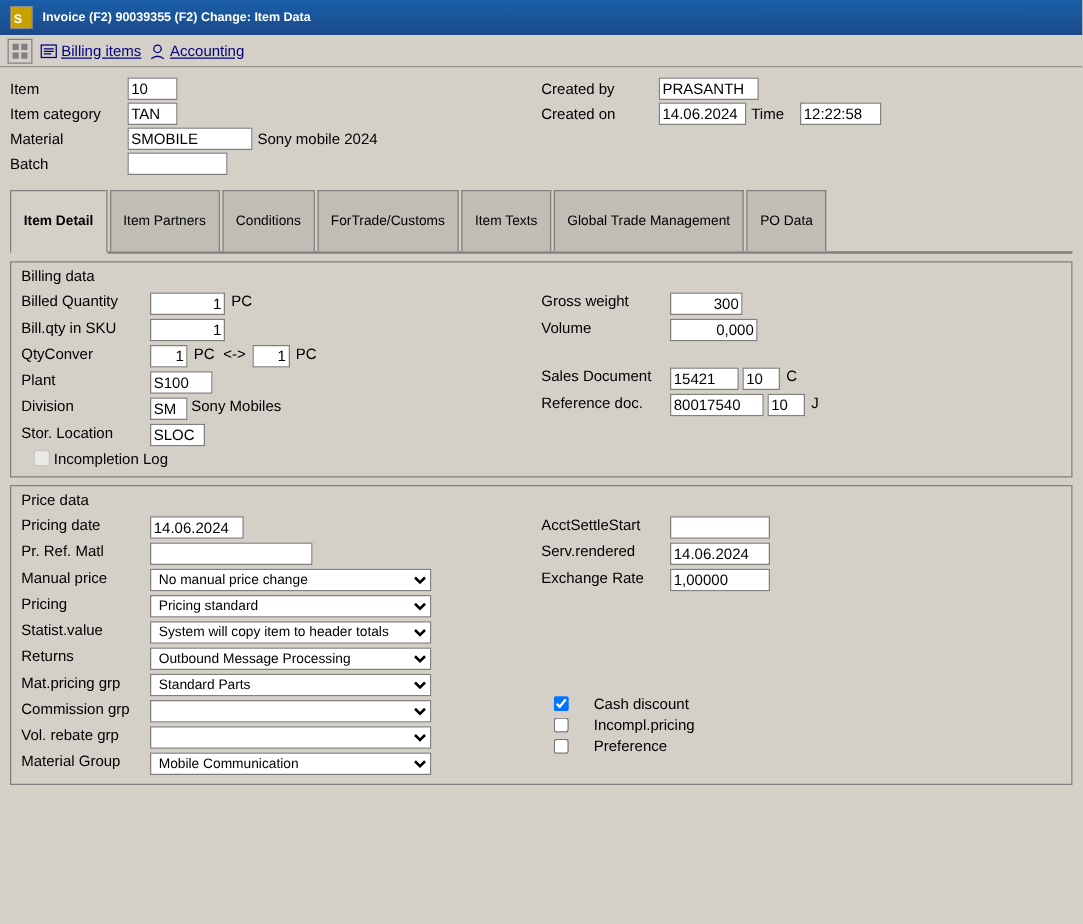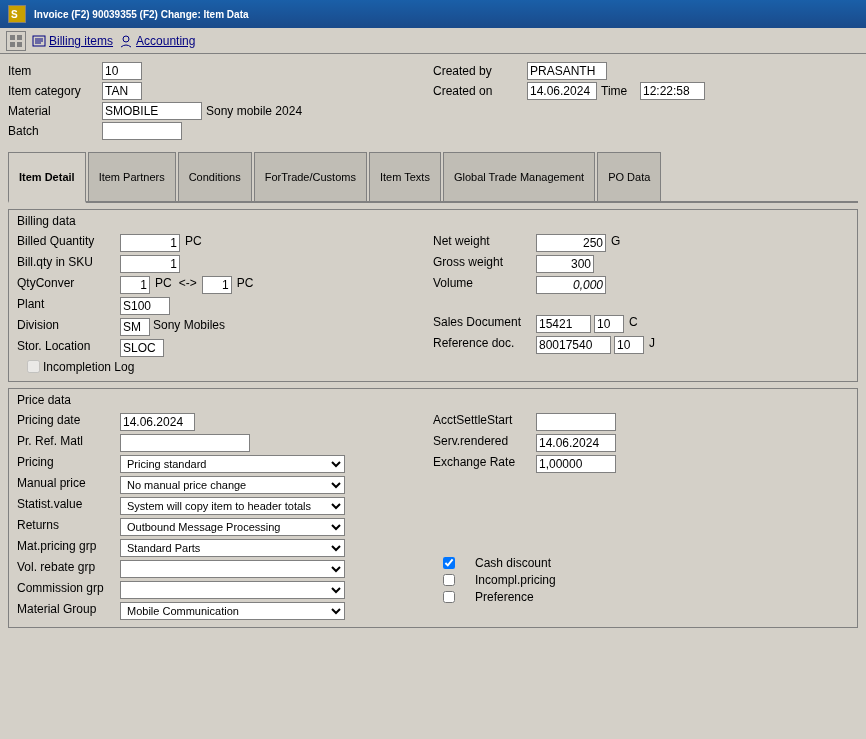--- a/index.html
+++ b/index.html
@@ -339,34 +339,29 @@
         </div>
 
         <div class="inline-fields" style="margin-left:10px">
           <input type="checkbox" disabled="" style="">
           <span>Incompletion Log</span>
         </div>
       </div>
 
       <div class="right-col">
 
-        <div class="inline-fields">
-          <span class="inline-label">Net weight</span>
-          <input class="field-input right-align-input" style="width: 70px;" type="text" value="250">
-          <span class="unit-badge">G</span>
-        </div>
 
         <div class="inline-fields">
           <span class="inline-label">Gross weight</span>
           <input class="field-input right-align-input" style="width: 58px;" type="text" value="300">
         </div>
 
         <div class="inline-fields">
           <span class="inline-label">Volume</span>
-          <input class="field-input right-align-input" style="width: 70px; font-style: italic;" type="text" value="0,000">
+          <input class="field-input right-align-input" style="width: 70px;" type="text" value="0,000">
         </div>
 
         <div style="height:18px"></div>
 
         <div class="inline-fields">
           <span class="inline-label">Sales Document</span>
           <input class="field-input" style="width: 55px;" type="text" value="15421">
           <input class="field-input" style="width: 30px;" type="text" value="10">
           <span class="unit-badge">C</span>
         </div>
@@ -391,37 +386,37 @@
           <span class="inline-label">Pricing date</span>
           <input class="field-input" style="width: 75px;" type="text" value="14.06.2024">
         </div>
 
         <div class="inline-fields">
           <span class="inline-label">Pr. Ref. Matl</span>
           <input class="field-input" style="width: 130px;" type="text" value="">
         </div>
 
         <div class="inline-fields">
-          <span class="inline-label">Pricing</span>
-          <select class="field-select" style="width:225px">
-            <option>Pricing standard</option>
-            <option>Pricing type A</option>
-          </select>
-        </div>
-
-        <div class="inline-fields">
           <span class="inline-label">Manual price</span>
           <select class="field-select" style="width:225px">
             <option>No manual price change</option>
             <option>Manual price change</option>
             <option>Manual price entry</option>
           </select>
         </div>
 
         <div class="inline-fields">
+          <span class="inline-label">Pricing</span>
+          <select class="field-select" style="width:225px">
+            <option>Pricing standard</option>
+            <option>Pricing type A</option>
+          </select>
+        </div>
+
+        <div class="inline-fields">
           <span class="inline-label">Statist.value</span>
           <select class="field-select" style="width:225px">
             <option>System will copy item to header totals</option>
             <option>Option 2</option>
           </select>
         </div>
 
         <div class="inline-fields">
           <span class="inline-label">Returns</span>
           <select class="field-select" style="width:225px">
@@ -432,28 +427,28 @@
 
         <div class="inline-fields">
           <span class="inline-label">Mat.pricing grp</span>
           <select class="field-select" style="width:225px">
             <option>Standard Parts</option>
             <option>Option 2</option>
           </select>
         </div>
 
         <div class="inline-fields">
+          <span class="inline-label">Commission grp</span>
+          <select class="field-select" style="width:225px">
+            <option></option>
+          </select>
+        </div>
+
+        <div class="inline-fields">
           <span class="inline-label">Vol. rebate grp</span>
-          <select class="field-select" style="width:225px">
-            <option></option>
-          </select>
-        </div>
-
-        <div class="inline-fields">
-          <span class="inline-label">Commission grp</span>
           <select class="field-select" style="width:225px">
             <option></option>
           </select>
         </div>
 
         <div class="inline-fields">
           <span class="inline-label">Material Group</span>
           <select class="field-select" style="width:225px">
             <option>Mobile Communication</option>
             <option>Option 2</option>

